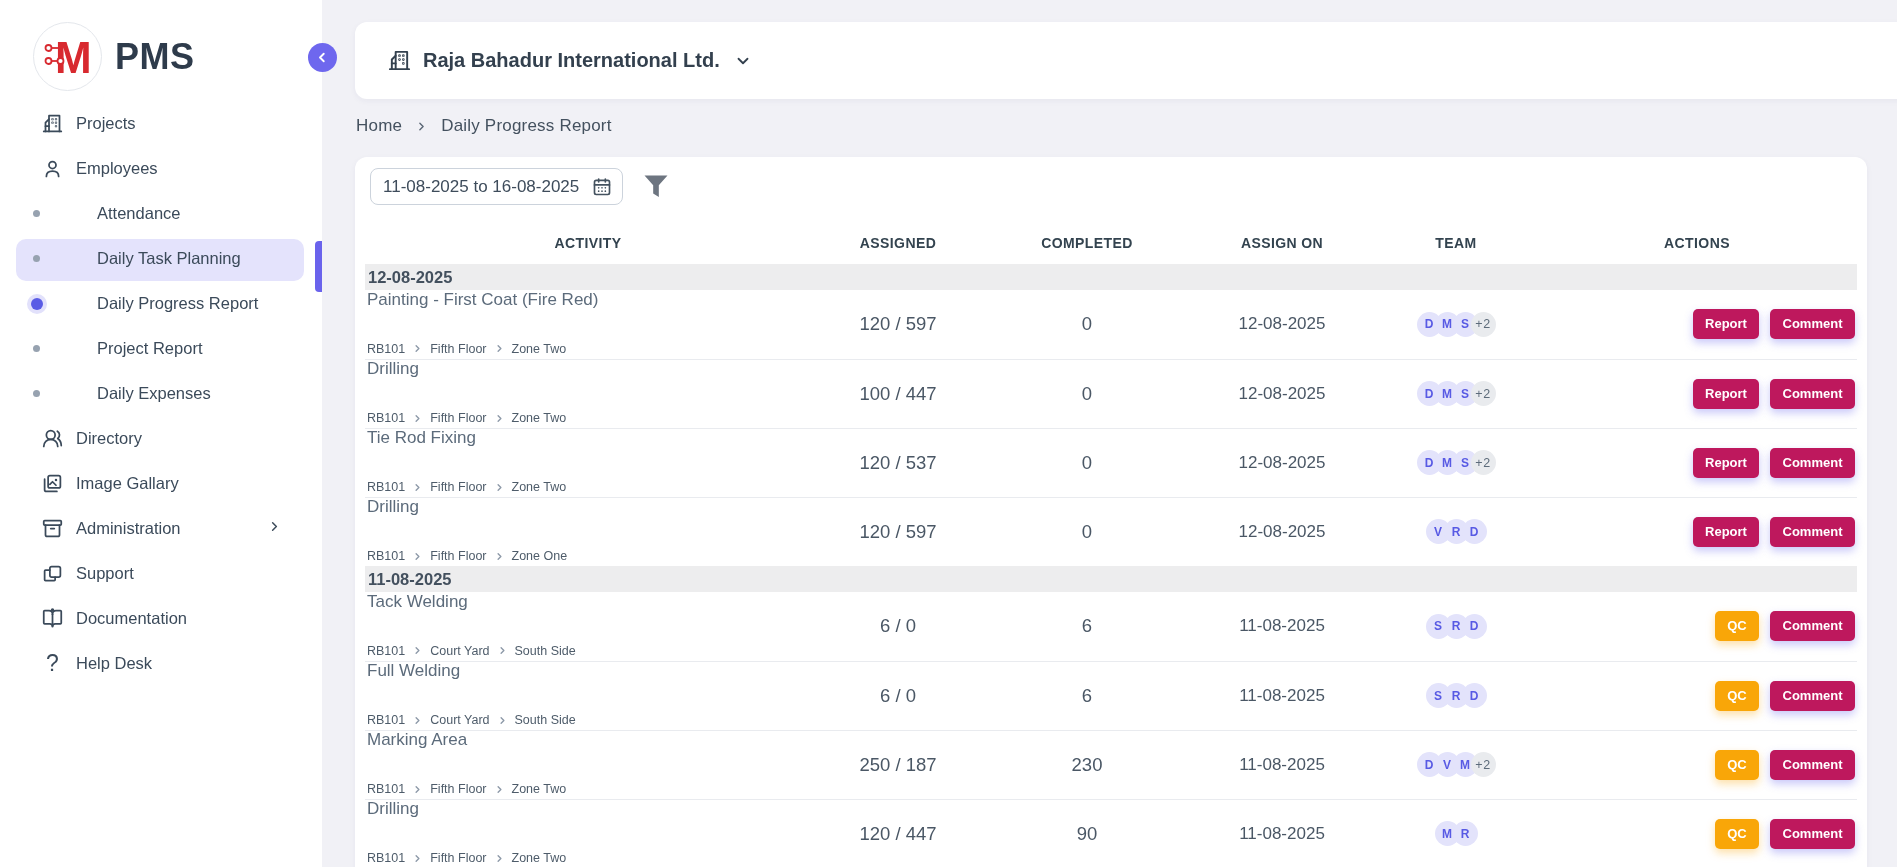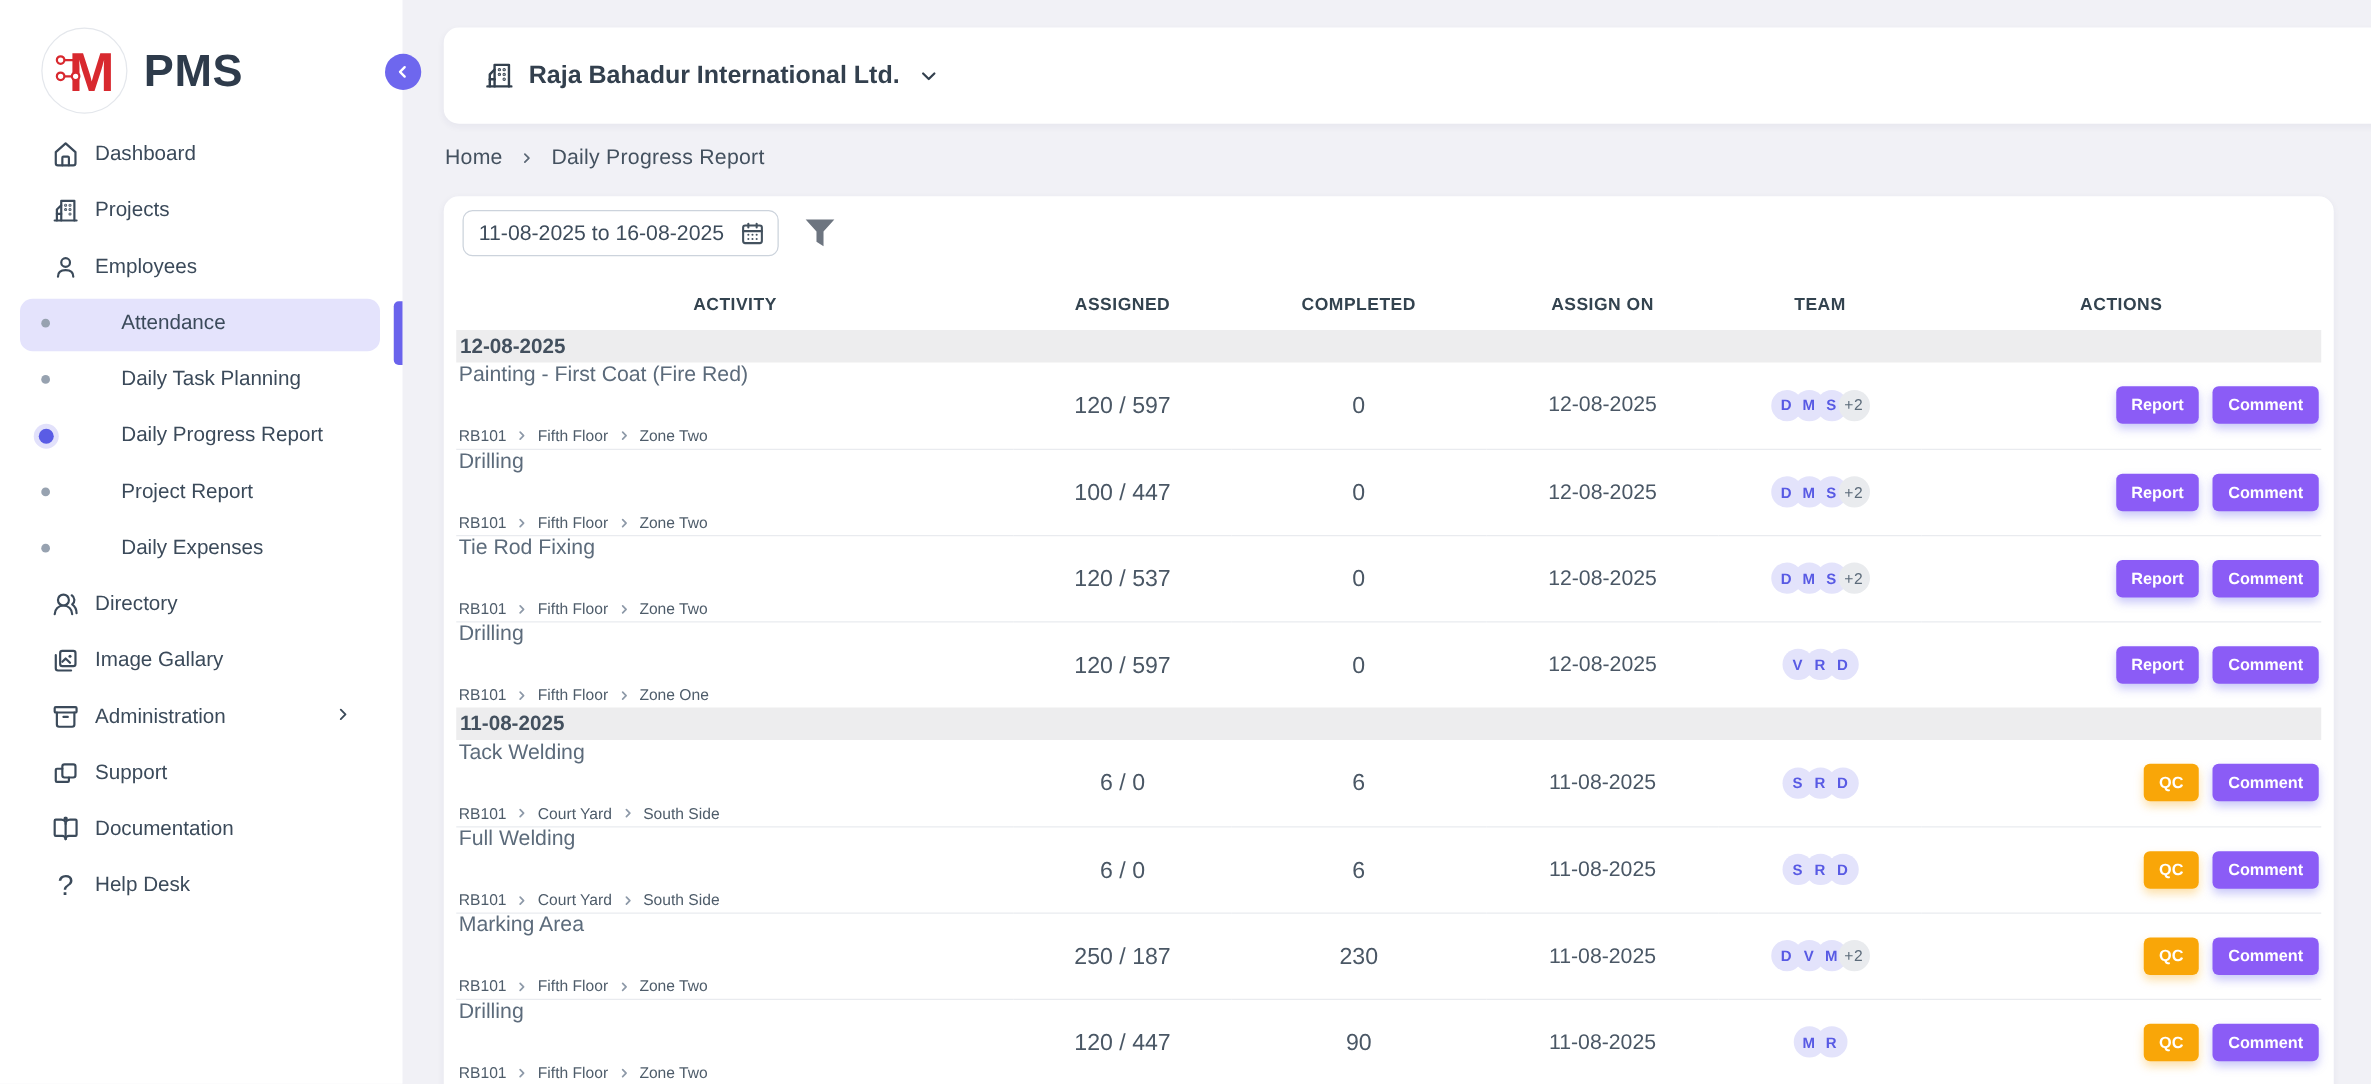--- a/index.html
+++ b/index.html
@@ -39,21 +39,21 @@
 .ttl{font-size:17px;color:#5c6b7b;margin:-3px 0 0 2px}
 .path{font-size:12.5px;color:#4e5c6a;margin:32px 0 0 2px;display:flex;align-items:center}
 .psep{margin:0 7px}
 .num{text-align:center;font-size:18.5px;color:#4a5765}
 .dt{text-align:center;font-size:17px;color:#4a5765}
 .team{display:flex;justify-content:center}
 .av{width:25px;height:25px;border-radius:50%;background:#e3e3fb;color:#585ae4;font-size:12px;font-weight:600;display:flex;align-items:center;justify-content:center;border:0}
 .av+.av{margin-left:-7px}
 .av.more{background:#e9ebee;color:#5c6b7a;font-weight:400;font-size:12.5px;letter-spacing:.5px}
 .acts{text-align:right;padding-right:2px;white-space:nowrap}
-.btn{display:inline-block;height:30px;line-height:30px;border-radius:5px;background:#8b5cf6;color:#fff;font-size:13px;font-weight:700;text-align:center;vertical-align:middle;box-shadow:0 4px 8px rgba(101,98,238,.35)}
+.btn{display:inline-block;height:30px;line-height:30px;border-radius:5px;background:#be185d;color:#fff;font-size:13px;font-weight:700;text-align:center;vertical-align:middle;box-shadow:0 4px 8px rgba(101,98,238,.35)}
 .btn.rep{width:66px}
 .btn.com{width:85px;margin-left:11px}
 .btn.qc{width:44px;background:#f9a608;box-shadow:0 4px 8px rgba(249,166,8,.35)}
 </style>
 </head>
 <body>
 <div class="main">
   <div class="topbar">
     <span style="margin-left:33px;display:flex">
         <svg width="23" height="23" viewBox="0 0 24 24" fill="none" stroke="#33404e" stroke-width="2" stroke-linecap="round" stroke-linejoin="round">
@@ -329,26 +329,20 @@
         <circle cx="16.5" cy="25" r="3" fill="#fff" stroke="#d8292f" stroke-width="1.8"></circle>
       </svg>
     </div>
     <div class="logo-pms">PMS</div>
   </div>
   <div class="active-pill"></div>
   <div class="side-ind"></div>
   <div class="nav">
     <div class="nav-item"><span class="nico">
           <svg width="21" height="21" viewBox="0 0 24 24" fill="none" stroke="#3b4a5a" stroke-width="2" stroke-linecap="round" stroke-linejoin="round">
-            <path d="m3 10 9-8 9 8v10a2 2 0 0 1-2 2H5a2 2 0 0 1-2-2Z"></path>
-            <path d="M9 22v-7a1 1 0 0 1 1-1h4a1 1 0 0 1 1 1v7"></path>
-          </svg>
-        </span>Dashboard</div>
-    <div class="nav-item"><span class="nico">
-          <svg width="21" height="21" viewBox="0 0 24 24" fill="none" stroke="#3b4a5a" stroke-width="2" stroke-linecap="round" stroke-linejoin="round">
             <path d="M8 21V3h12v18"></path>
             <path d="M4 21V11l4-4"></path>
             <path d="M2 21h20"></path>
             <path d="M4 15h4"></path>
             <circle cx="12" cy="7" r="0.4" fill="#3b4a5a"></circle>
             <circle cx="16" cy="7" r="0.4" fill="#3b4a5a"></circle>
             <circle cx="12" cy="11" r="0.4" fill="#3b4a5a"></circle>
             <circle cx="16" cy="11" r="0.4" fill="#3b4a5a"></circle>
             <circle cx="16" cy="15" r="0.4" fill="#3b4a5a"></circle>
           </svg>

